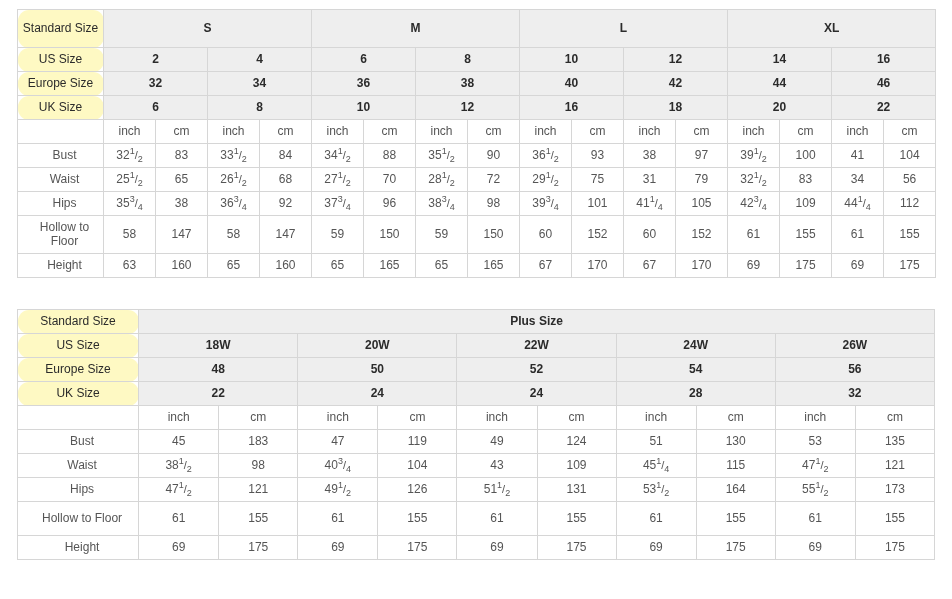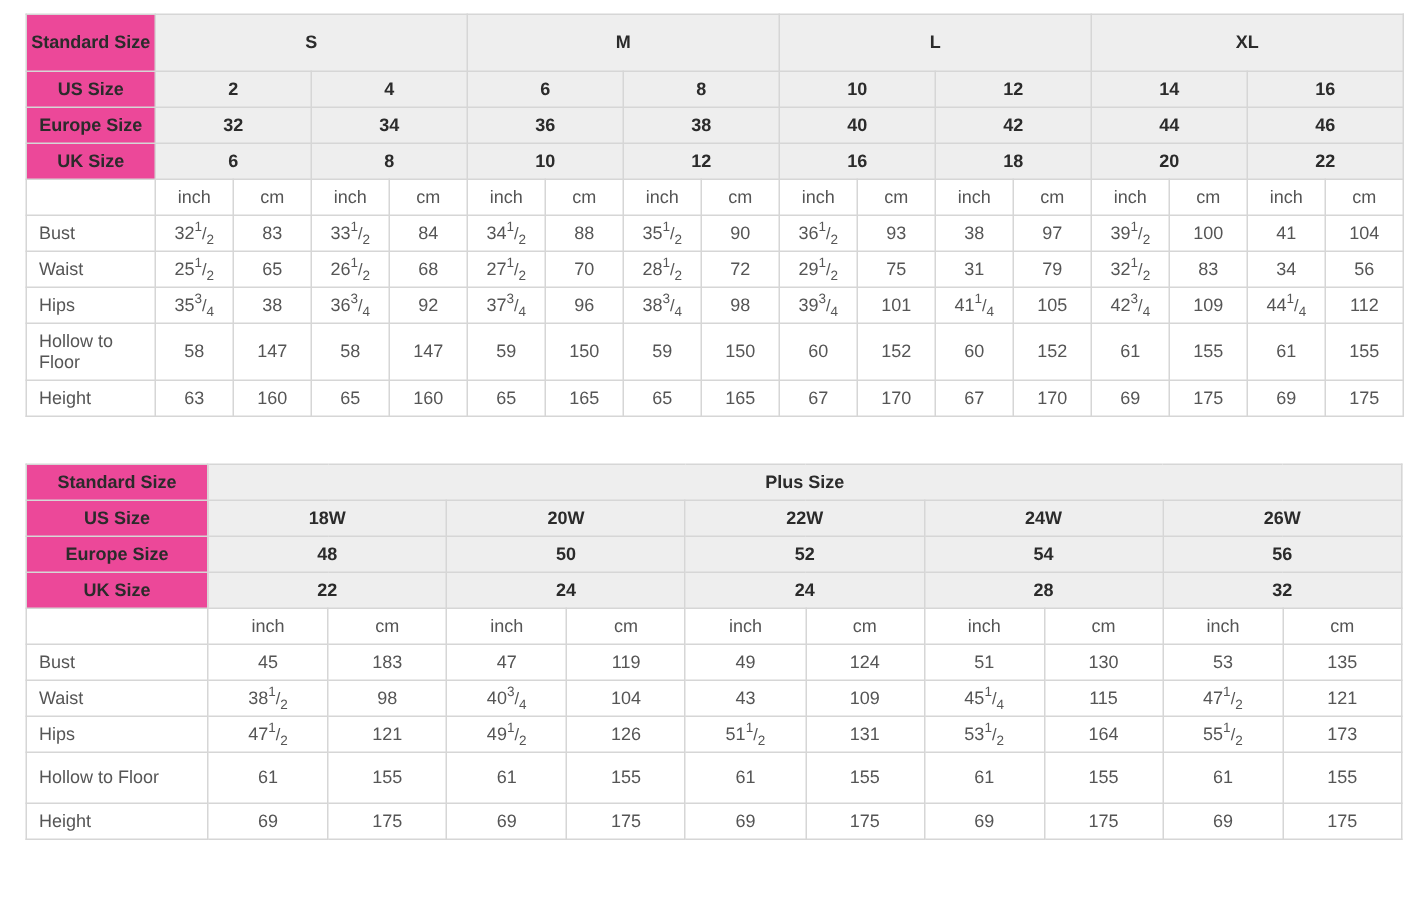--- a/index.html
+++ b/index.html
@@ -40,33 +40,34 @@
   }
 
   
   table.size-table td.hdr {
     background: #eeeeee;
     color: #2b2b2b;
     font-weight: bold;
     font-size: 12px;
   }
   table.size-table td.hdr-label {
-    background: #ec4899;
+    background: #fef9c3;
     color: #2b2b2b;
-    font-weight: bold;
+    font-weight: normal;
     text-align: center;
     font-size: 12px;
+    border-radius: 11px;
   }
 
   
   table.size-table td.rowlabel {
     background: #ffffff;
     color: #555555;
     font-weight: normal;
-    text-align: left;
+    text-align: center;
     padding-left: 8px;
     font-size: 12px;
   }
 
   td.unit {
     font-size: 12px;
     color: #555555;
     background: #ffffff;
   }
 

